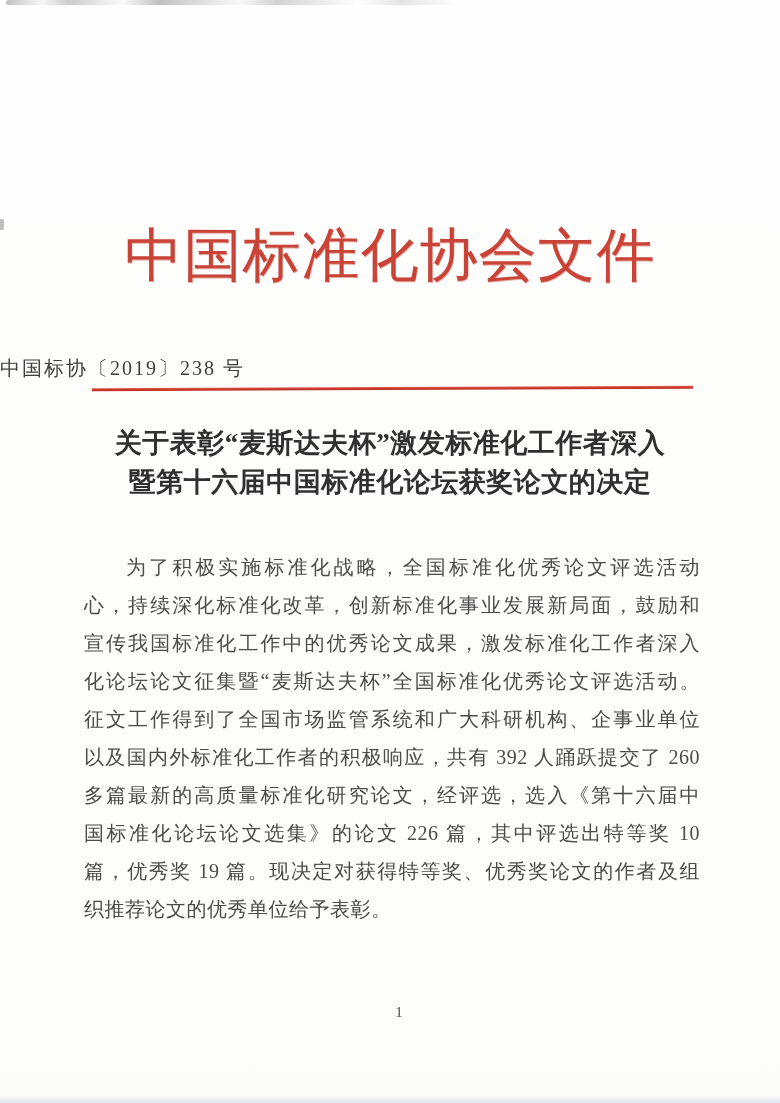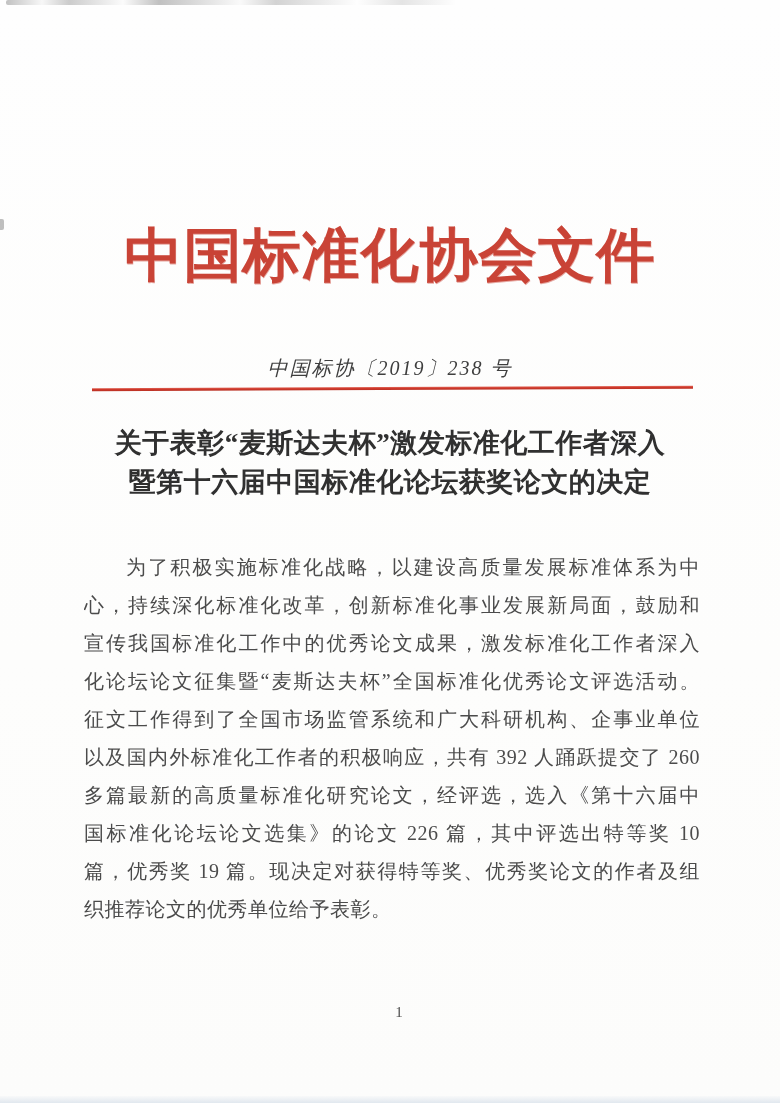--- a/index.html
+++ b/index.html
@@ -53,39 +53,37 @@
     background: linear-gradient(180deg, rgba(214,224,234,0.10) 0%, rgba(203,215,228,0.55) 100%);
   }
   
   .org-title {
     position: absolute;
     top: 212px;
     left: 0;
     width: 100%;
     text-align: center;
     font-size: 58px;
-    font-weight: 700;
+    font-weight: 400;
     letter-spacing: 1px;
     color: #c94336;
     text-shadow: 0.5px 0.5px 0 rgba(201,67,54,0.45);
     line-height: 88px;
     white-space: nowrap;
   }
   .doc-number {
     position: absolute;
     top: 354px;
     left: 0;
     width: 100%;
-    text-align: center;
     font-size: 20px;
     color: #3e3e3e;
     letter-spacing: 2px;
     line-height: 28px;
     white-space: nowrap;
-    font-style: italic;
   }
   .red-divider {
     position: absolute;
     top: 387px;
     left: 92px;
     width: 601px;
     height: 3px;
     background: linear-gradient(180deg, #e06a5c 0%, #cf382b 45%, #b93225 100%);
     transform: rotate(-0.22deg);
   }
@@ -152,21 +150,21 @@
 <div class="doc-number">中国标协〔2019〕238 号</div>
 
 <div class="red-divider"></div>
 
 <div class="doc-title">
   <div class="line">关于表彰“麦斯达夫杯”激发标准化工作者深入</div>
   <div class="line">暨第十六届中国标准化论坛获奖论文的决定</div>
 </div>
 
 <div class="body-block">
-  <div class="body-line">为了积极实施标准化战略，以建设高质量发展标准体系为中</div>
+  <div class="body-line">为了积极实施标准化战略，全国标准化优秀论文评选活动</div>
   <div class="body-line">心，持续深化标准化改革，创新标准化事业发展新局面，鼓励和</div>
   <div class="body-line">宣传我国标准化工作中的优秀论文成果，激发标准化工作者深入</div>
   <div class="body-line">化论坛论文征集暨“麦斯达夫杯”全国标准化优秀论文评选活动。</div>
   <div class="body-line">征文工作得到了全国市场监管系统和广大科研机构、企事业单位</div>
   <div class="body-line">以及国内外标准化工作者的积极响应，共有 392 人踊跃提交了 260</div>
   <div class="body-line">多篇最新的高质量标准化研究论文，经评选，选入《第十六届中</div>
   <div class="body-line">国标准化论坛论文选集》的论文 226 篇，其中评选出特等奖 10</div>
   <div class="body-line">篇，优秀奖 19 篇。现决定对获得特等奖、优秀奖论文的作者及组</div>
   <div class="body-line">织推荐论文的优秀单位给予表彰。</div>
 </div>

